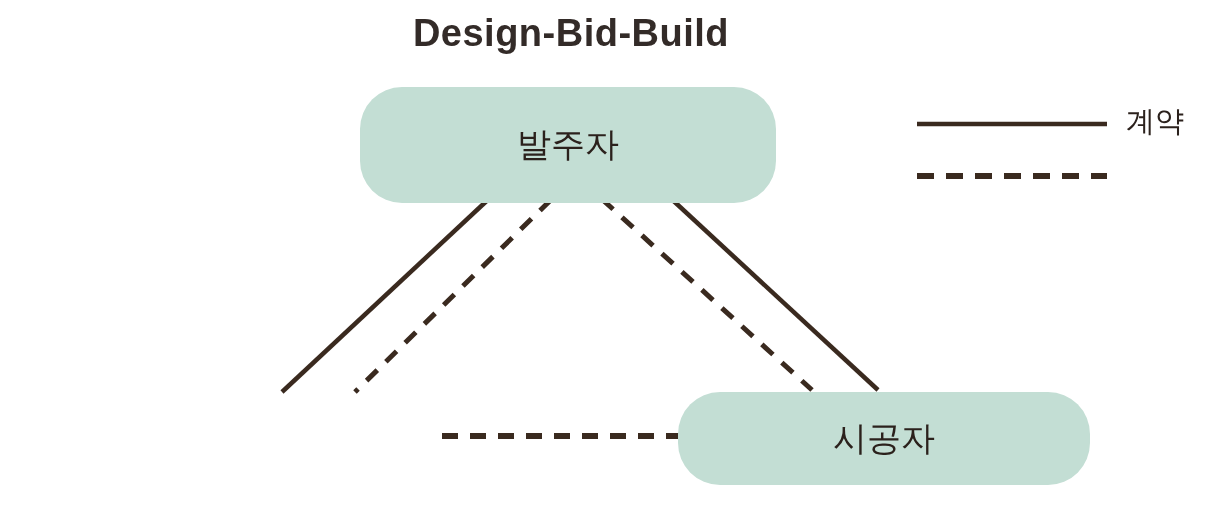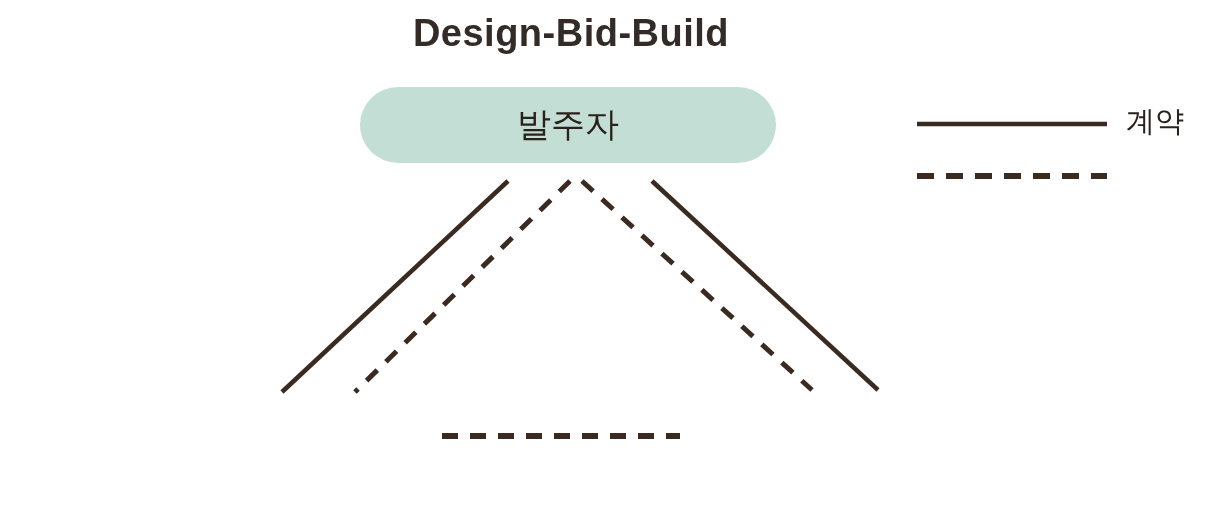--- a/index.html
+++ b/index.html
@@ -70,21 +70,21 @@
   .node{
     position:absolute;
     background:var(--node-fill);
     border-radius:42px;
     display:flex;
     align-items:center;
     justify-content:center;
     font-size:34px;
     color:var(--text);
   }
-  .node-owner{ left:360px; top:87px; width:416px; height:76px; }
+  .node-owner{ left:360px; top:87px; width:416px; height:116px; }
   .node-designer{ left:25px; top:392px; width:413px; height:93px; }
   .node-contractor{ left:678px; top:392px; width:412px; height:93px; }
   .legend-label{
     position:absolute;
     left:1126px;
     width:85px;
     height:40px;
     line-height:40px;
     font-size:29px;
     color:var(--text);
@@ -108,17 +108,20 @@
 
     <line class="legend-solid-line" x1="917" y1="124" x2="1107" y2="124"></line>
     <line class="legend-dashed-line" x1="917" y1="176" x2="1107" y2="176"></line>
   </svg>
 
   <div class="node node-owner">
     <span>발주자</span>
   </div>
 
 
+  <div class="node node-contractor">
+    <span>시공자</span>
+  </div>
 
   <div class="legend-label legend-label-contract">계약</div>
 
 
 </div>
 
 </body></html>

